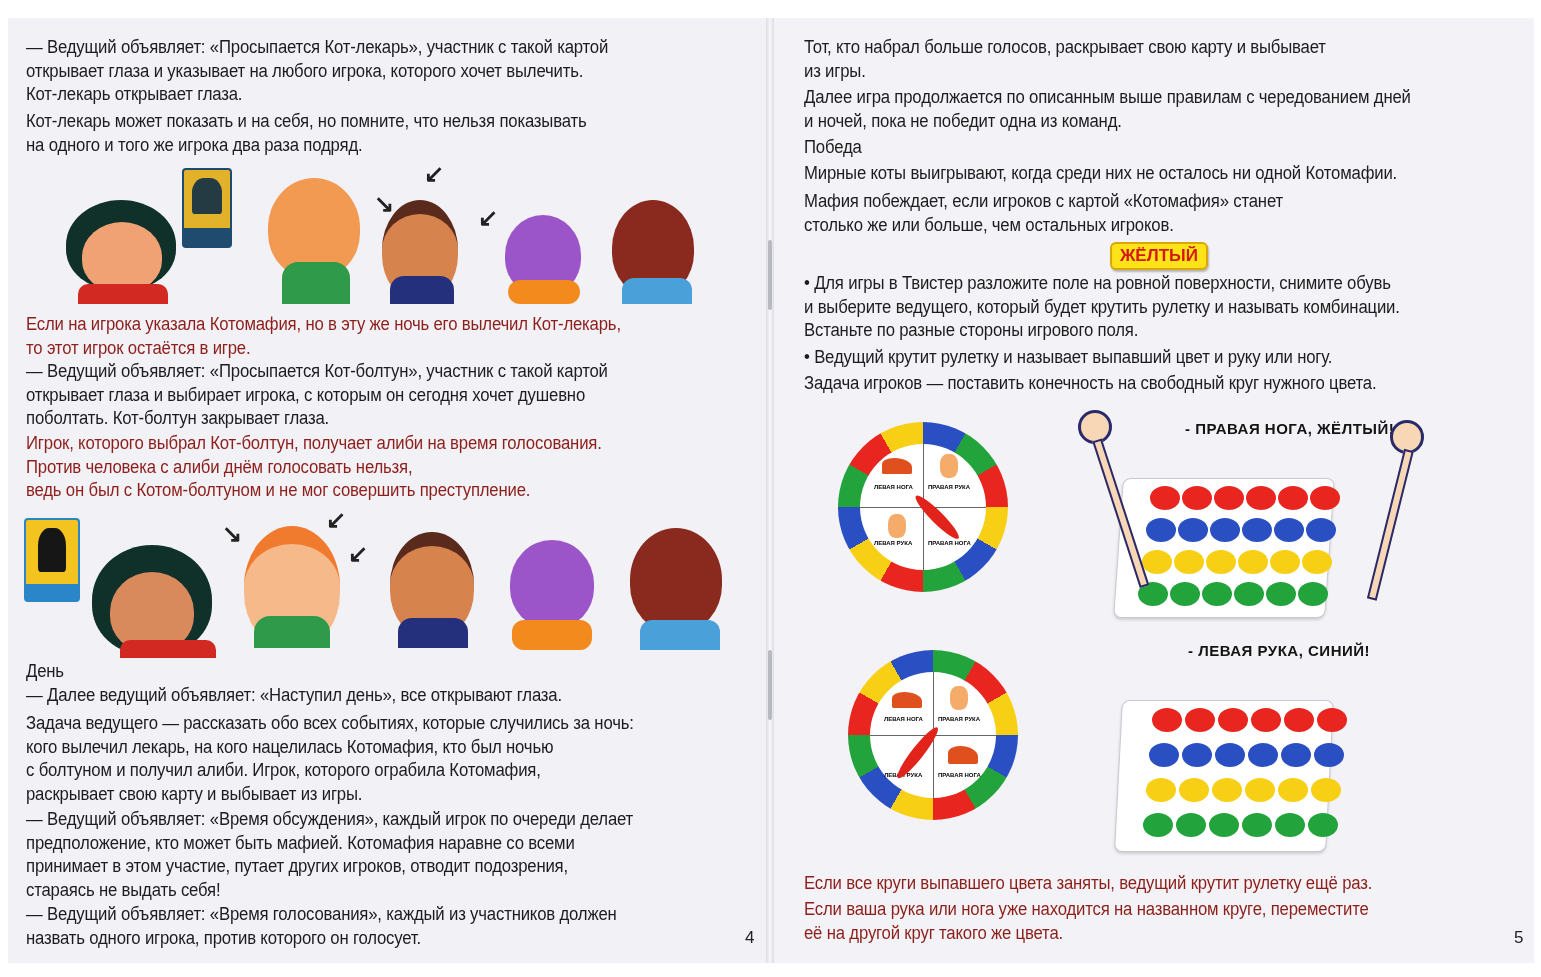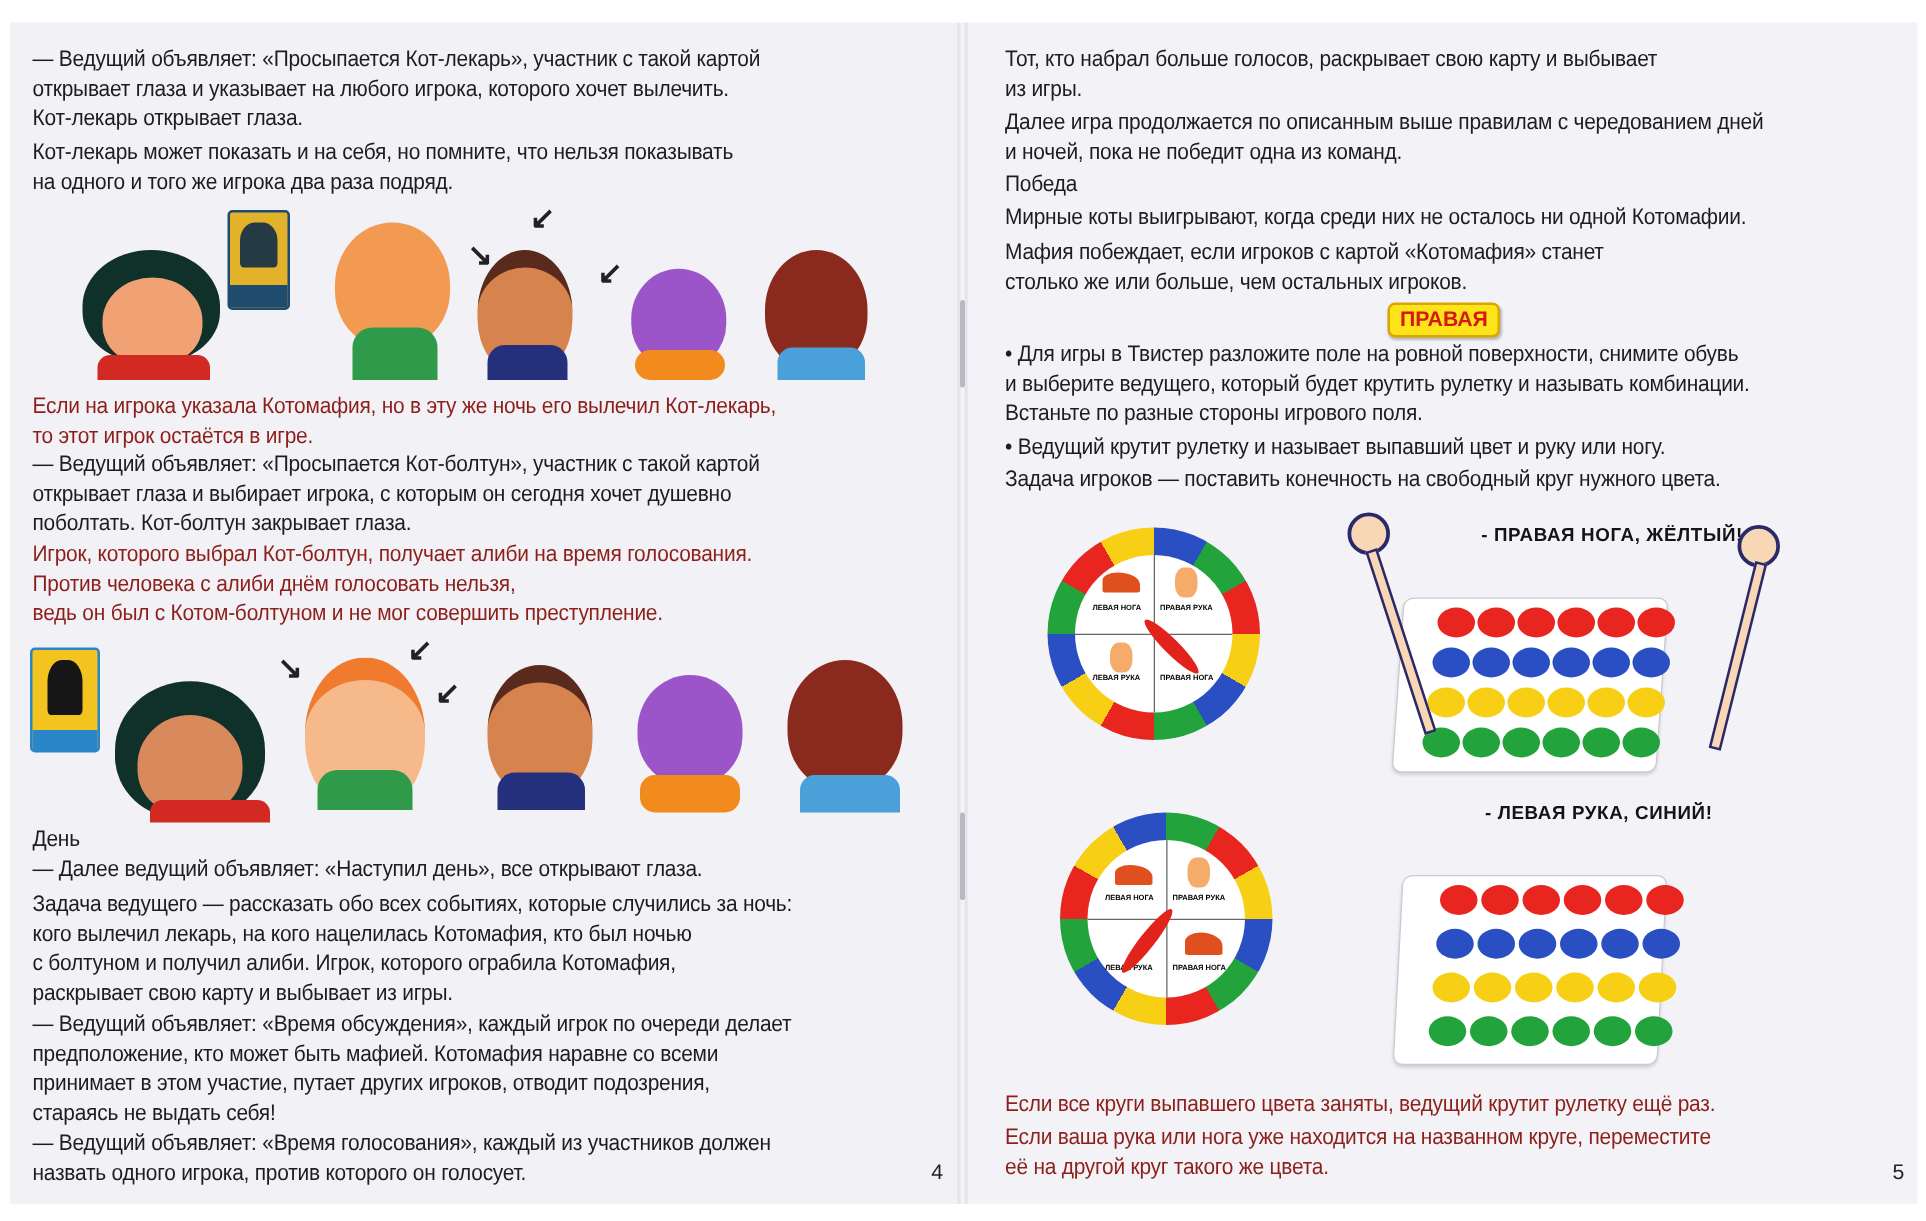--- a/index.html
+++ b/index.html
@@ -140,21 +140,21 @@
     <div>Далее игра продолжается по описанным выше правилам с чередованием дней</div>
     <div>и ночей, пока не победит одна из команд.</div>
   </div>
   <div class="txt" style="left:804px;top:136px;">Победа</div>
   <div class="txt" style="left:804px;top:162px;">Мирные коты выигрывают, когда среди них не осталось ни одной Котомафии.</div>
   <div class="txt" style="left:804px;top:190px;">
     <div>Мафия побеждает, если игроков с картой «Котомафия» станет</div>
     <div>столько же или больше, чем остальных игроков.</div>
   </div>
 
-  <div class="badge">ПРАВАЯ</div>
+  <div class="badge">ЖЁЛТЫЙ</div>
 
   <div class="txt" style="left:804px;top:272px;">
     <div>• Для игры в Твистер разложите поле на ровной поверхности, снимите обувь</div>
     <div>и выберите ведущего, который будет крутить рулетку и называть комбинации.</div>
     <div>Встаньте по разные стороны игрового поля.</div>
   </div>
   <div class="txt" style="left:804px;top:346px;">• Ведущий крутит рулетку и называет выпавший цвет и руку или ногу.</div>
   <div class="txt" style="left:804px;top:372px;">Задача игроков — поставить конечность на свободный круг нужного цвета.</div>
 
   <div class="wheel" style="left:838px;top:422px;width:170px;height:170px;background:conic-gradient(#2a4fc2 0 30deg,#22a33b 30deg 60deg,#e8251f 60deg 90deg,#f7cf15 90deg 120deg,#2a4fc2 120deg 150deg,#22a33b 150deg 180deg,#e8251f 180deg 210deg,#f7cf15 210deg 240deg,#2a4fc2 240deg 270deg,#22a33b 270deg 300deg,#e8251f 300deg 330deg,#f7cf15 330deg 360deg);">

